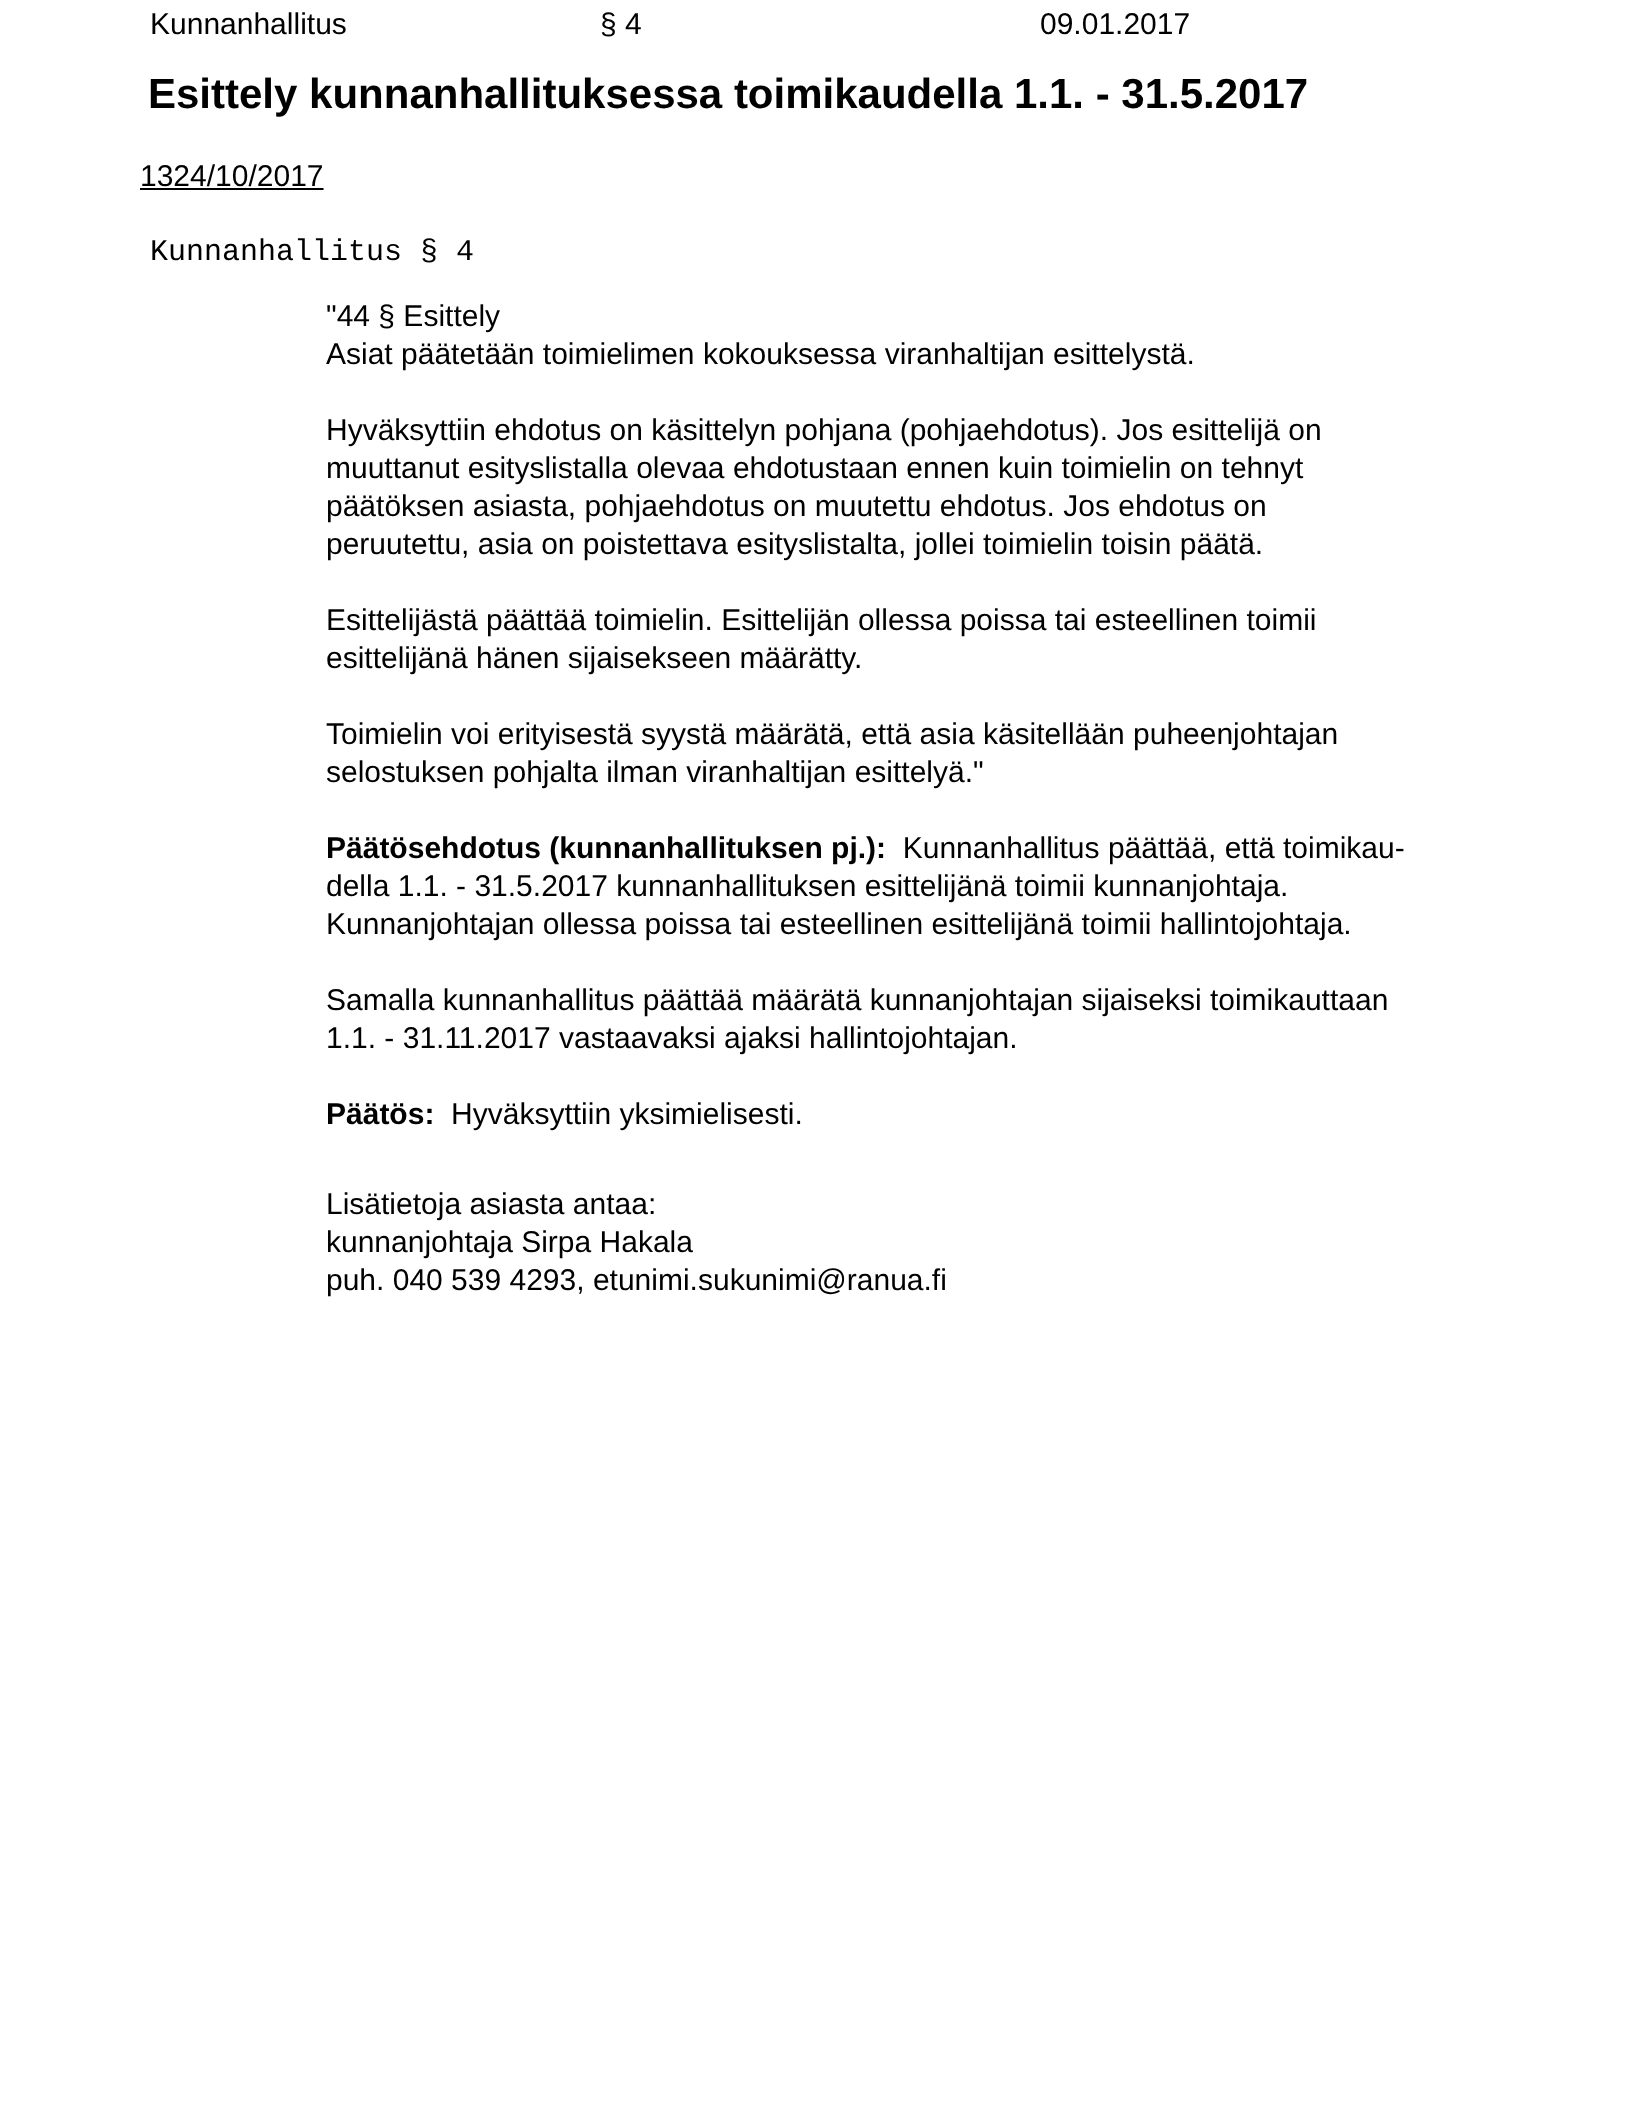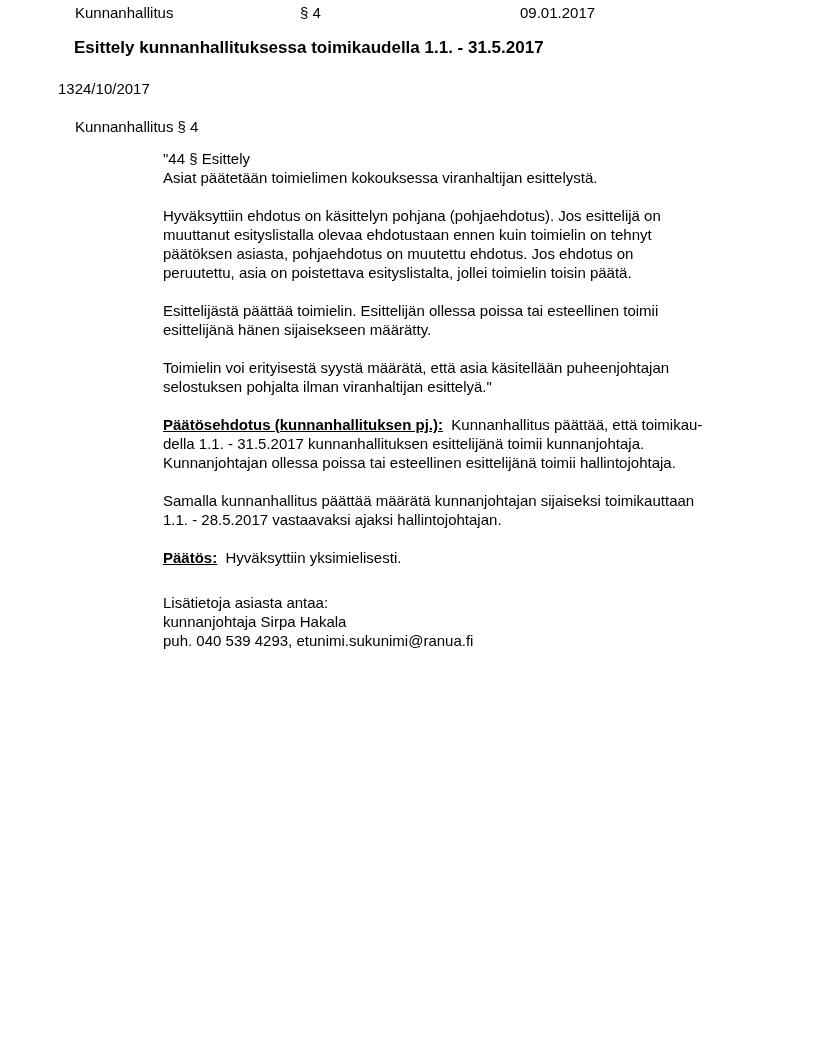--- a/index.html
+++ b/index.html
@@ -14,41 +14,40 @@
     font-size: 15px;
     line-height: 19px;
     overflow: hidden;
   }
   .header-left   { position: absolute; top: 3px; left: 75px;  white-space: nowrap; }
   .header-center { position: absolute; top: 3px; left: 300px; white-space: nowrap; }
   .header-right  { position: absolute; top: 3px; left: 520px; white-space: nowrap; text-align: center; }
   .doc-title {
     position: absolute;
     top: 37px; left: 74px;
-    font-size: 17px;
+    font-size: 21px;
     line-height: 21px;
     font-weight: bold;
     white-space: nowrap;
   }
-  .case-number  { position: absolute; top: 79px;  left: 58px; white-space: nowrap; }
-  .section-ref  { position: absolute; top: 117px; left: 75px; white-space: nowrap; }
+  .case-number  { position: absolute; top: 79px;  left: 70px; white-space: nowrap; text-decoration: underline; }
+  .section-ref  { position: absolute; top: 117px; left: 75px; white-space: nowrap; font-family: Liberation Mono, monospace; }
   .body-block {
     position: absolute;
     top: 149px;
     left: 163px;
     width: 600px;
   }
   .para {
     white-space: pre-line;
     margin: 0 0 19px 0;
   }
   .para.gap-after-large { margin-bottom: 26px; }
   .inline-label {
     font-weight: bold;
-    text-decoration: underline;
   }
 </style>
 </head>
 <body>
 
 <div class="page">
 
   <div class="header-left">Kunnanhallitus</div>
   <div class="header-center">§ 4</div>
   <div class="header-right">09.01.2017</div>
@@ -73,21 +72,21 @@
 esittelijänä hänen sijaisekseen määrätty.</p>
 
     <p class="para">Toimielin voi erityisestä syystä määrätä, että asia käsitellään puheenjohtajan
 selostuksen pohjalta ilman viranhaltijan esittelyä."</p>
 
     <p class="para"><span class="inline-label">Päätösehdotus (kunnanhallituksen pj.):</span><span>&nbsp; Kunnanhallitus päättää, että toimikau-
 della 1.1. - 31.5.2017 kunnanhallituksen esittelijänä toimii kunnanjohtaja.
 Kunnanjohtajan ollessa poissa tai esteellinen esittelijänä toimii hallintojohtaja.</span></p>
 
     <p class="para">Samalla kunnanhallitus päättää määrätä kunnanjohtajan sijaiseksi toimikauttaan
-1.1. - 28.5.2017 vastaavaksi ajaksi hallintojohtajan.</p>
+1.1. - 31.11.2017 vastaavaksi ajaksi hallintojohtajan.</p>
 
     <p class="para gap-after-large"><span class="inline-label">Päätös:</span><span>&nbsp; Hyväksyttiin yksimielisesti.</span></p>
 
     <p class="para">Lisätietoja asiasta antaa:
 kunnanjohtaja Sirpa Hakala
 puh. 040 539 4293, etunimi.sukunimi@ranua.fi</p>
 
   </div>
 
 </div>

